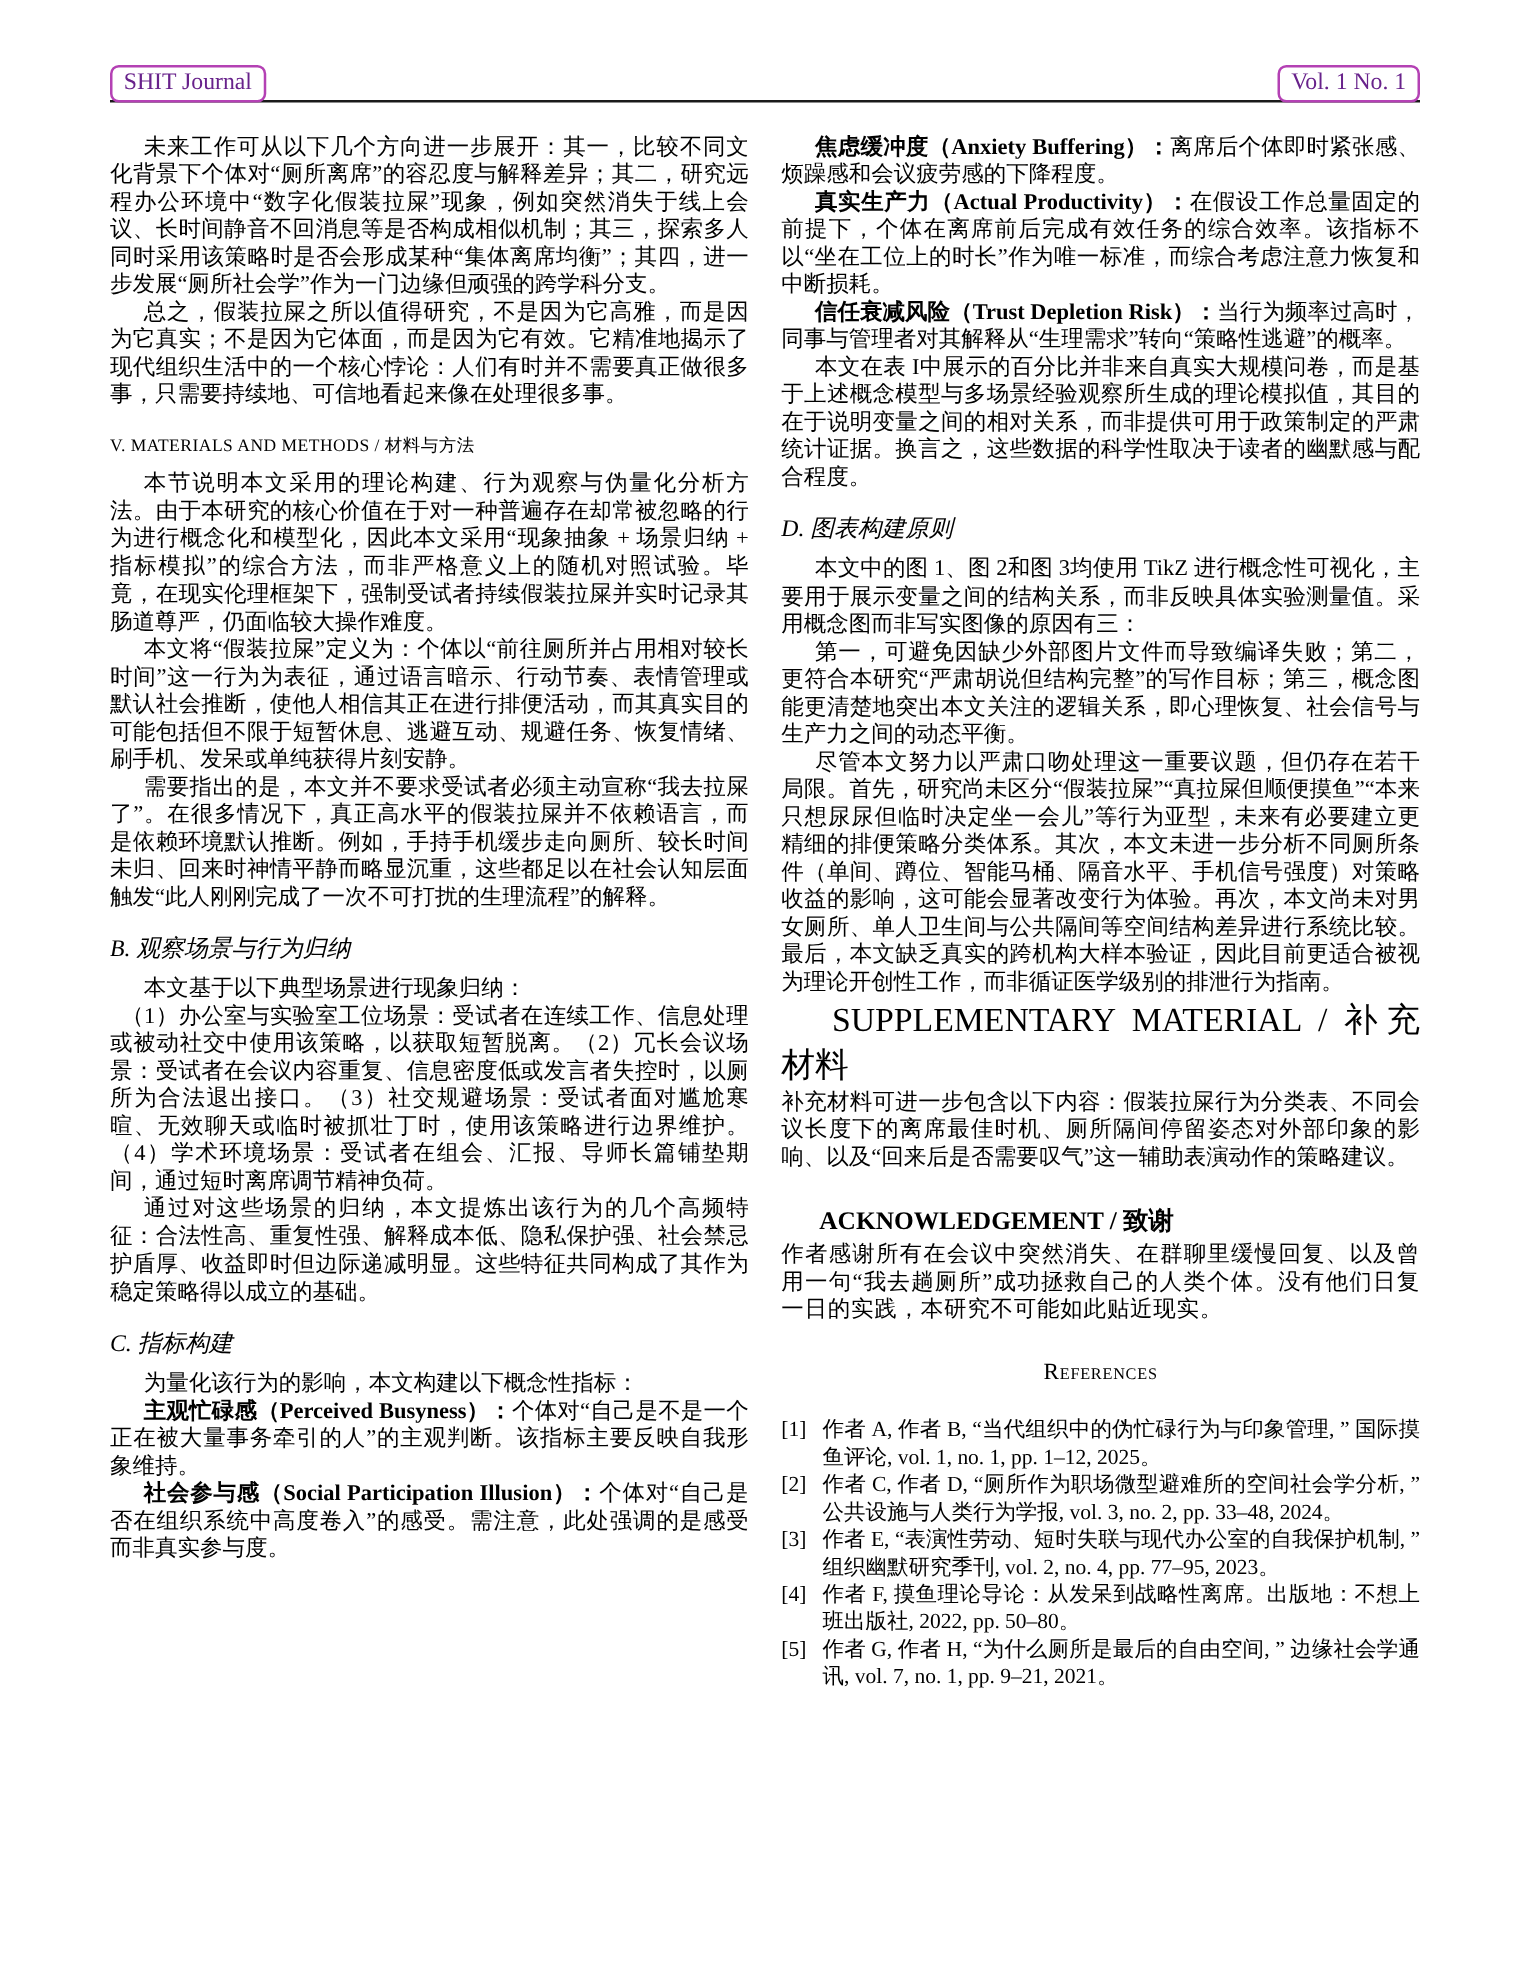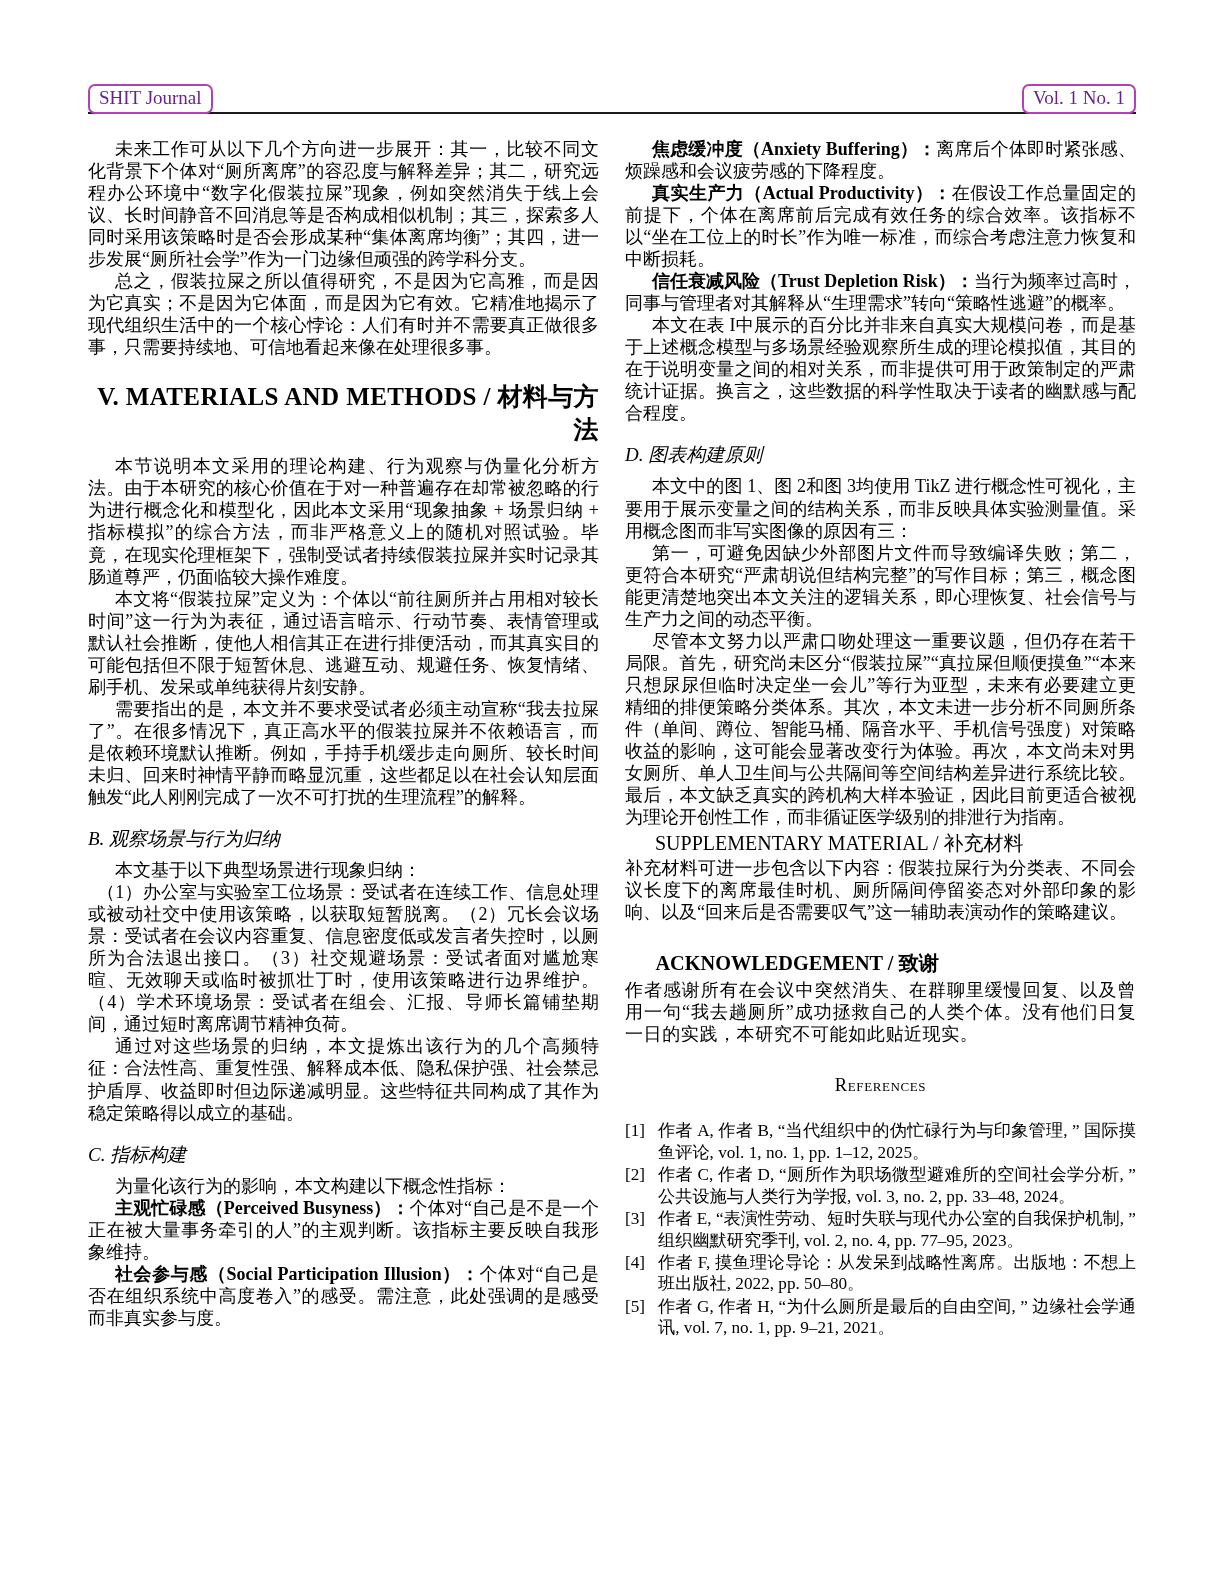--- a/index.html
+++ b/index.html
@@ -1,47 +1,47 @@
 <!DOCTYPE html>
 <html><head>
 <meta charset="utf-8">
 <style>
   html,body{margin:0;padding:0;background:#ffffff;}
   .page{
     width:1224px;height:1584px;box-sizing:border-box;
-    padding:84px 88px 40px 88px;position:relative;overflow:hidden;
+    padding:52px 88px 40px 88px;position:relative;overflow:hidden;
     font-family:"Liberation Serif","DejaVu Serif",serif;color:#000;
     background:#ffffff;
   }
   .hdr{display:flex;justify-content:space-between;align-items:flex-end;
     border-bottom:2px solid #1a1a1a;padding-bottom:0px;}
   .badge{
     border:2px solid #b441b4;border-radius:7px;padding:1px 9px 3px 9px;
     font-size:19px;line-height:1.15;color:#68228b;background:#fff;
     margin-bottom:-2px;
   }
   .cols{display:flex;gap:26px;margin-top:24px;}
   .col{width:511px;box-sizing:border-box;}
   p{margin:0;}
   .para{
     font-size:18px;line-height:1.225;text-align:justify;
     text-indent:1.5em;
   }
   .para-flush{text-indent:0;}
   .para-small-indent{text-indent:0.5em;}
   .sec-head{
-    text-align:right;font-size:25px;letter-spacing:0.4px;
-    margin:22px 0 9px 0;font-weight:bold;
+    text-align:left;font-size:14px;letter-spacing:0.4px;
+    margin:22px 0 9px 0;font-weight:normal;
   }
   .sub-head{
     font-style:italic;font-size:19px;margin:18px 0 7px 0;font-weight:normal;
   }
   .metric-lead{font-weight:bold;}
   .supp-head{
-    font-size:20px;text-indent:1.5em;text-align:justify;margin-top:2px;
+    font-size:27px;text-indent:1.5em;text-align:justify;margin-top:2px;
   }
   .ack-head{
     font-size:20.3px;text-indent:1.5em;margin:26px 0 2px 0;font-weight:bold;
   }
   .ack-para{letter-spacing:0.6px;}
   .ref-head{
     text-align:center;font-variant:small-caps;font-size:18.5px;
     letter-spacing:0.6px;margin:30px 0 24px 0;font-weight:normal;
   }
   .ref-list{font-size:17.2px;line-height:1.245;}

